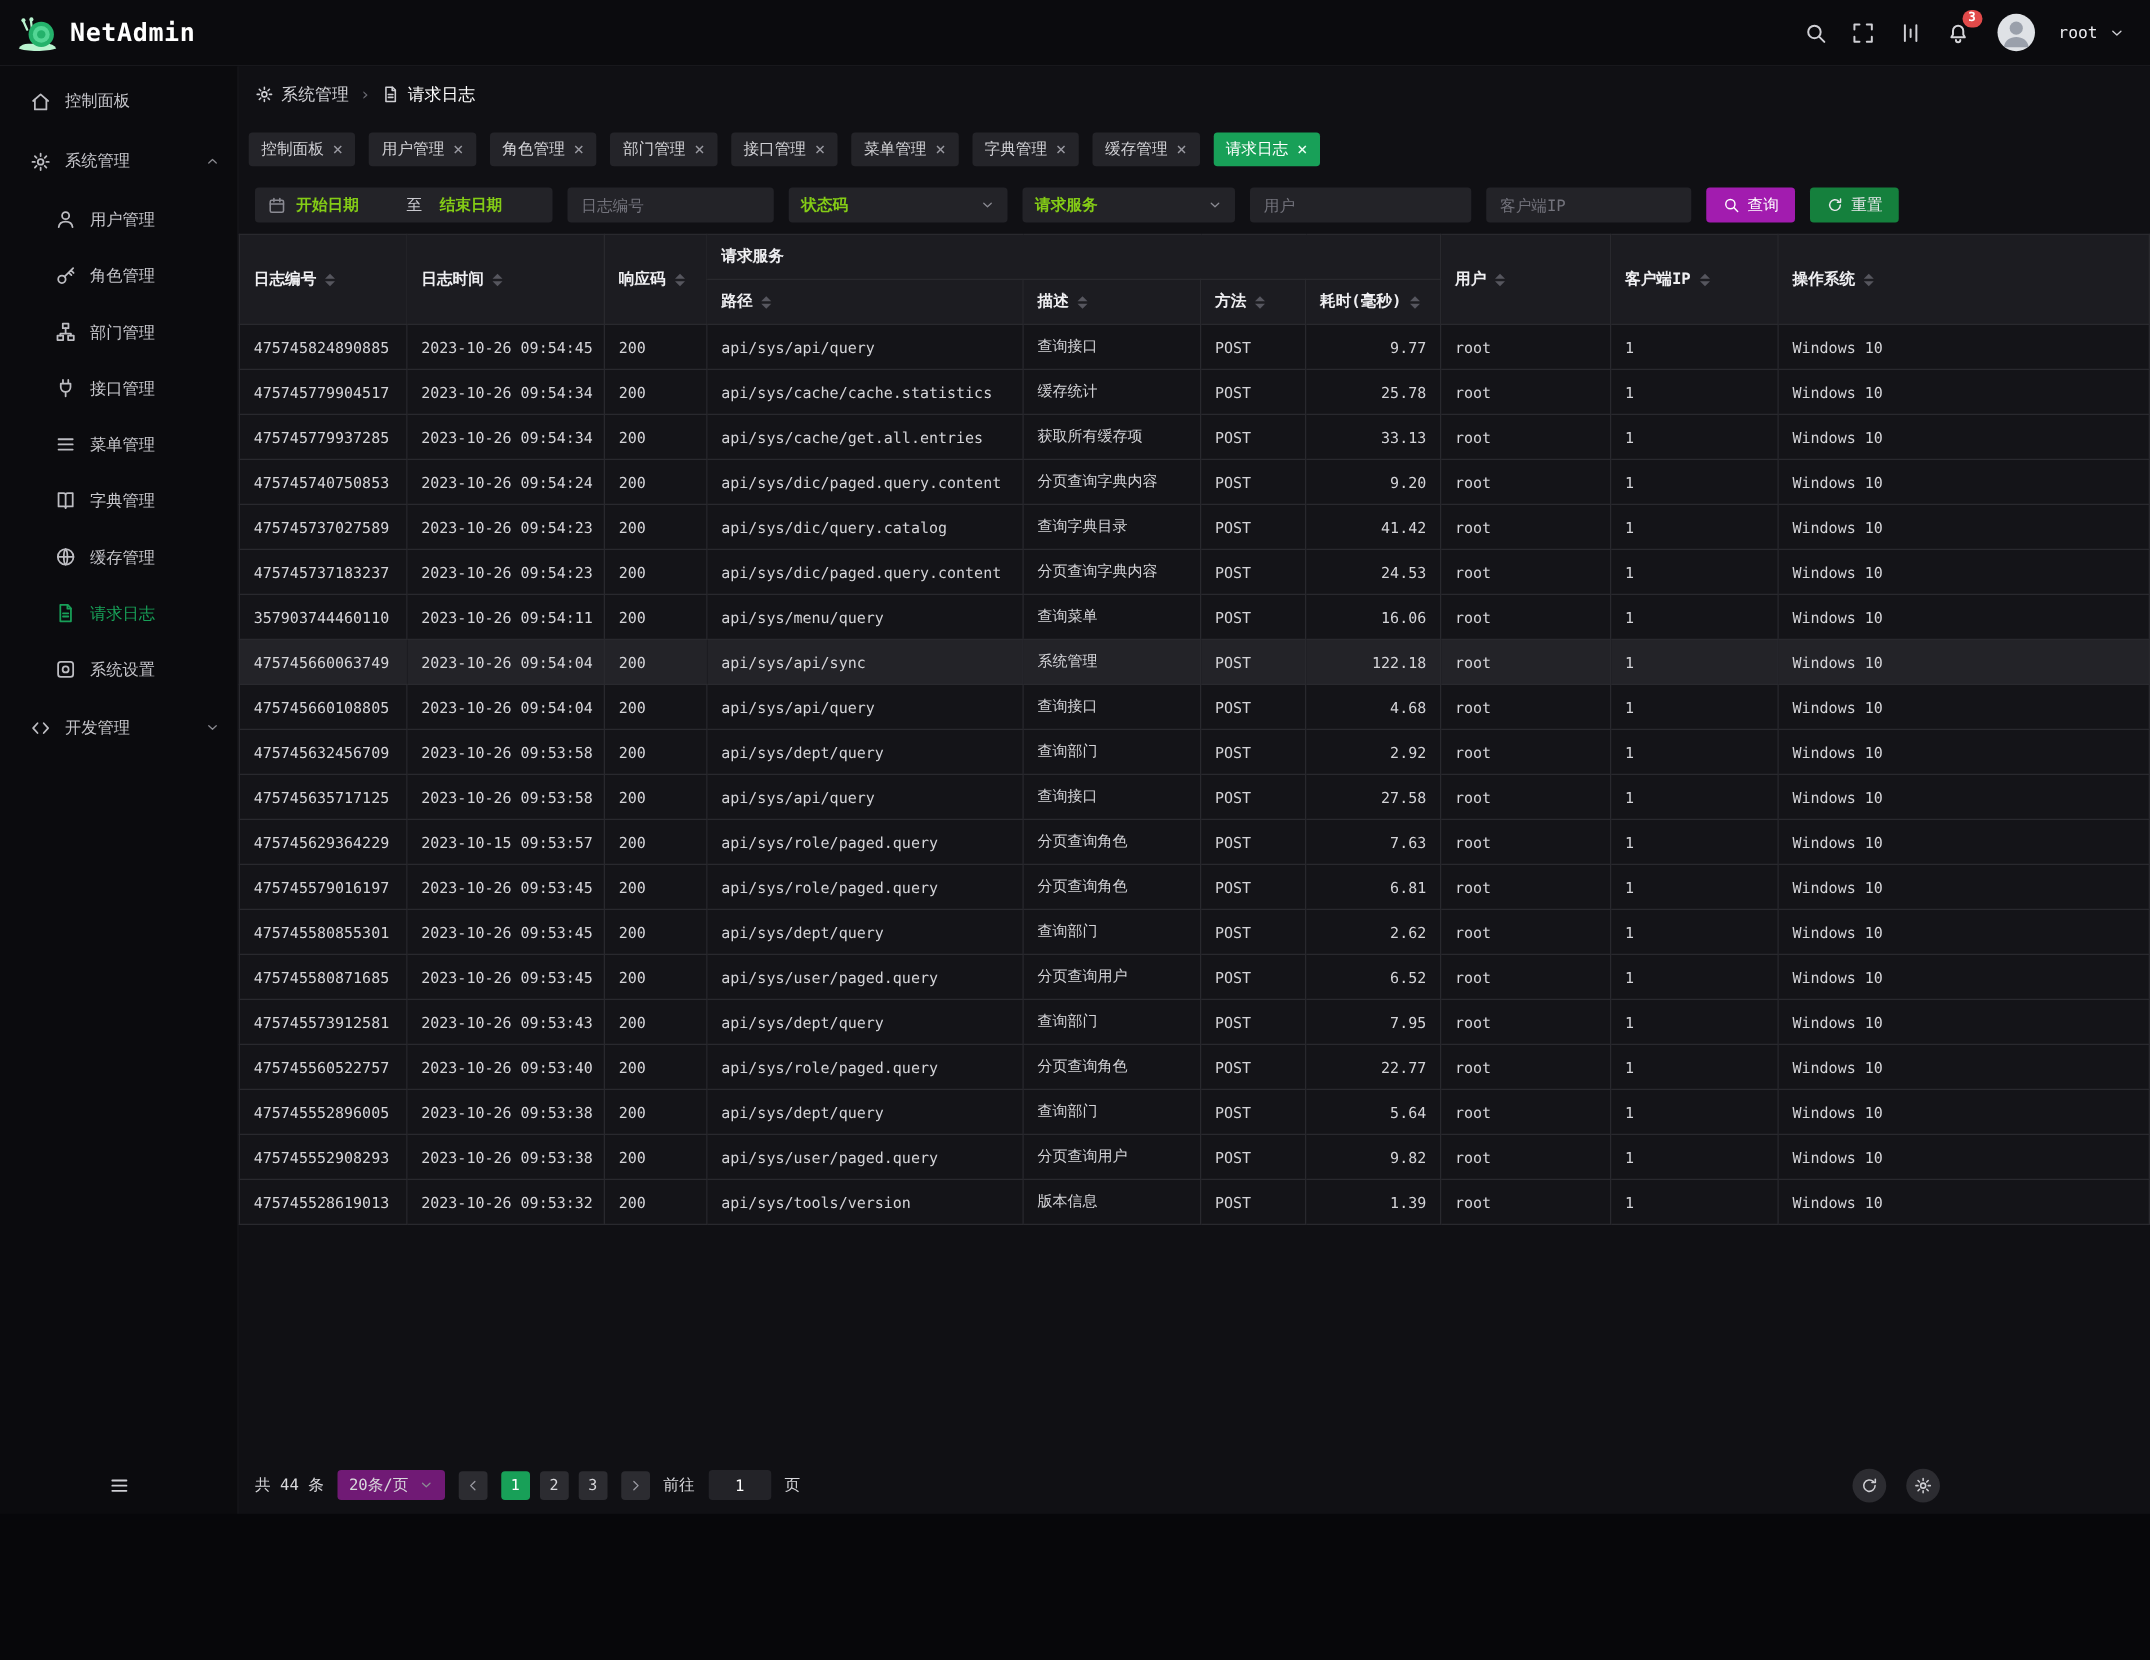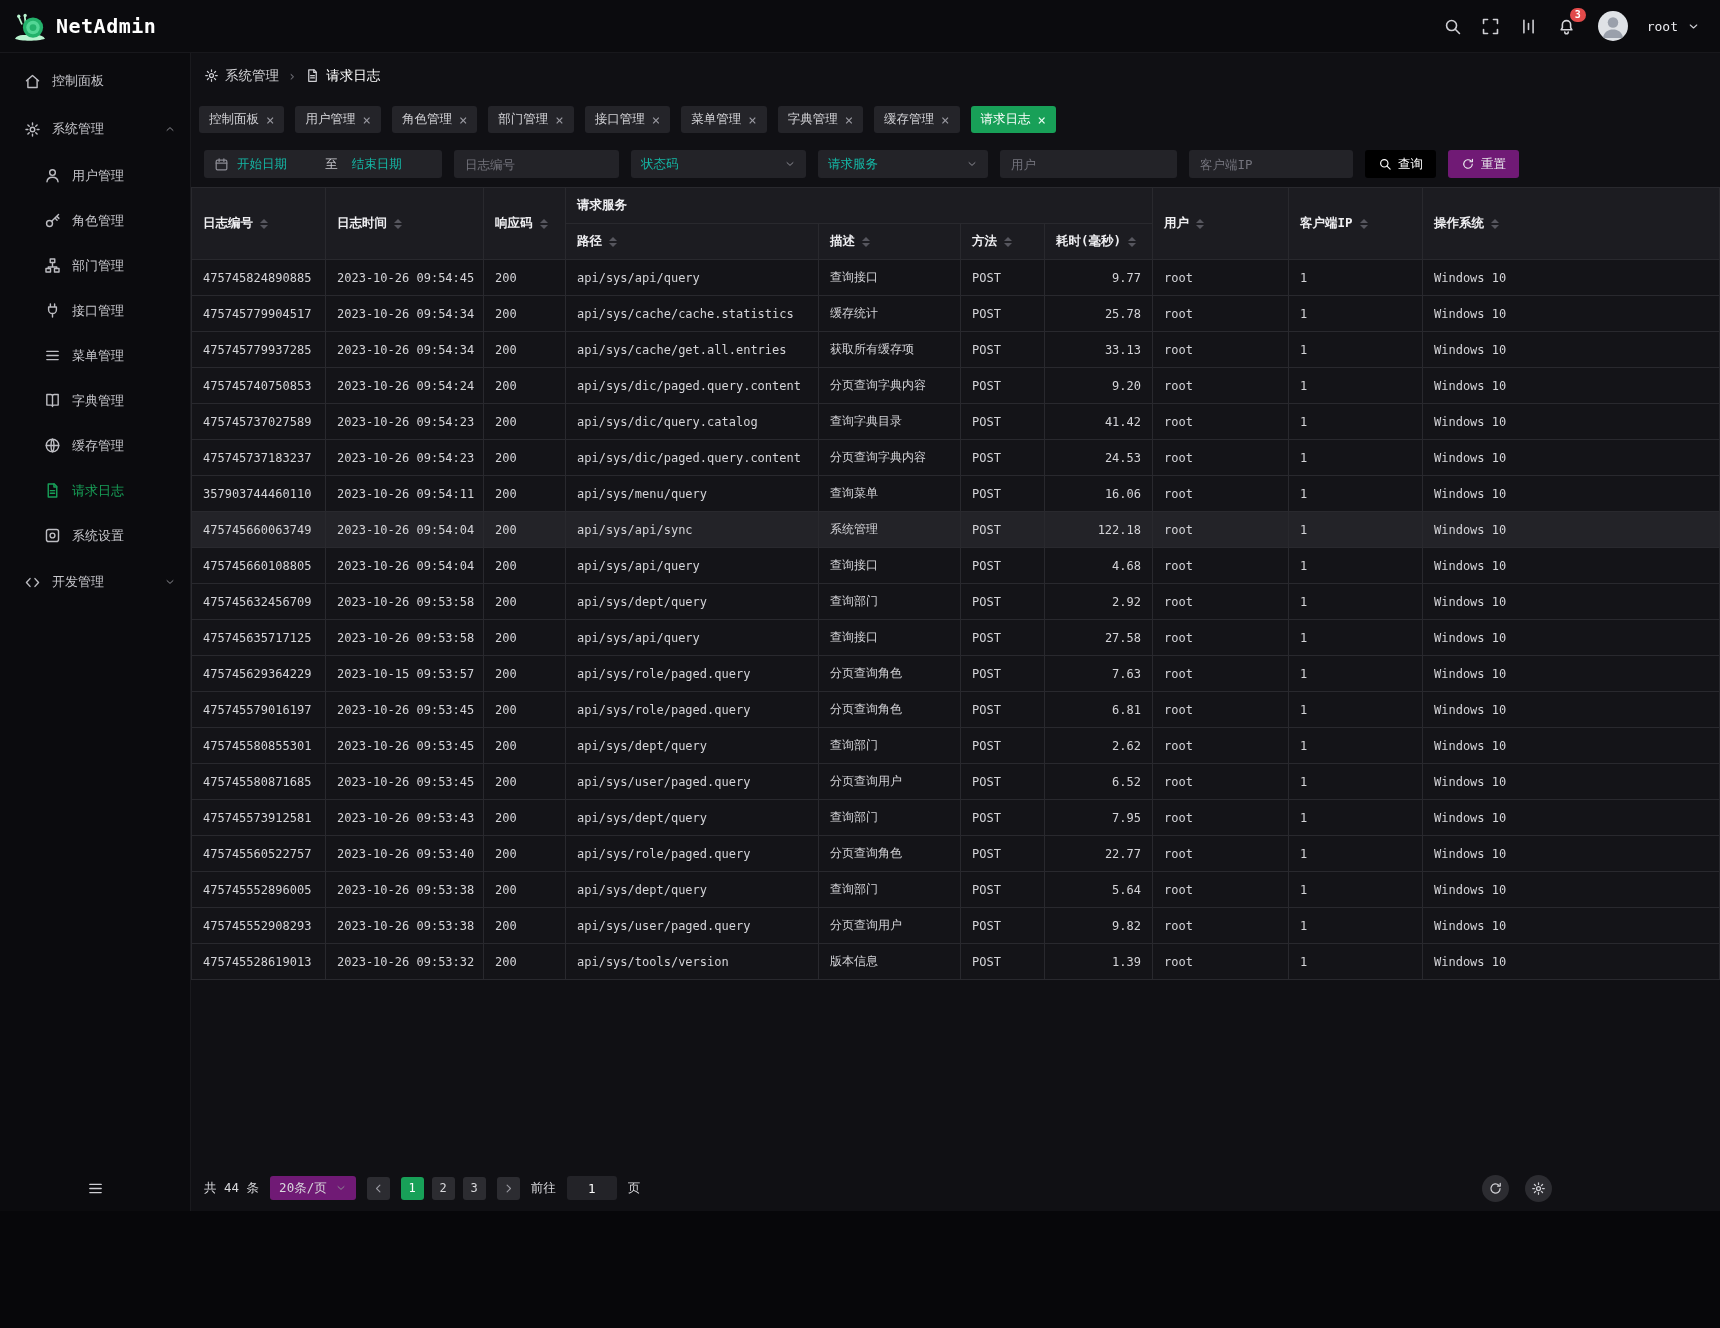--- a/index.html
+++ b/index.html
@@ -48,30 +48,30 @@
   .tab.active { background:#18a058; color:#fff; }
   .tab.active .tab-close { color:#eafff3; }
 
   
   .filter-bar { height:46px; flex:0 0 46px; display:flex; align-items:center; gap:12px; padding-left:13px; }
   .finput { height:28px; background:#232328; border:none; border-radius:3px; color:#dcdce0; font-size:12.5px; display:flex; align-items:center; font-family:inherit; }
   input.finput { padding:0 11px; }
   input.finput::placeholder { color:#73737c; opacity:1; }
   .date-range { width:238px; padding:0 10px; gap:8px; cursor:pointer; }
   .in-icon { width:15px; height:15px; color:#8b8b93; flex:0 0 15px; }
-  .ph { color:#14b8a6; }
+  .ph { color:#84cc16;font-weight:bold; }
   .date-range .ph { flex:1; }
   .date-range .sep { color:#c9c9cf; }
   .w-logid { width:165px; } .w-status { width:175px; } .w-service { width:170px; } .w-user { width:177px; } .w-ip { width:164px; }
   .fselect { padding:0 10px; justify-content:space-between; cursor:pointer; }
   .sel-caret { width:12px; height:12px; color:#8b8b93; }
   .btn { height:28px; border:none; border-radius:3px; display:inline-flex; align-items:center; gap:6px; padding:0 13px; font-size:12.5px; cursor:pointer; font-family:inherit; }
   .btn-icon { width:14px; height:14px; }
-  .btn.primary { background:#000000; color:#fff; }
-  .btn.secondary { background:#701a75; color:#e8e8ec;justify-content:center; }
+  .btn.primary { background:#a21caf; color:#fff; }
+  .btn.secondary { background:#15803d; color:#e8e8ec;justify-content:center; }
 
   
   .grid { border-collapse:collapse; width:100%; table-layout:fixed; }
   .grid th, .grid td { border:1px solid #29292e; white-space:nowrap; overflow:hidden; }
   .grid th { background:#1c1c21; color:#efeff2; font-weight:bold; font-size:12.5px; height:36px; padding:0 11px; text-align:left; }
   .grid td { background:#141418; height:36px; padding:0 11px; font-size:12px; color:#d4d4d8; }
   .grid tr.hl td { background:#232328; }
   .grid td.num { text-align:right; }
   .th-inner { display:flex; align-items:center; gap:7px; }
   .sort { display:inline-flex; flex-direction:column; gap:2px; cursor:pointer; }

